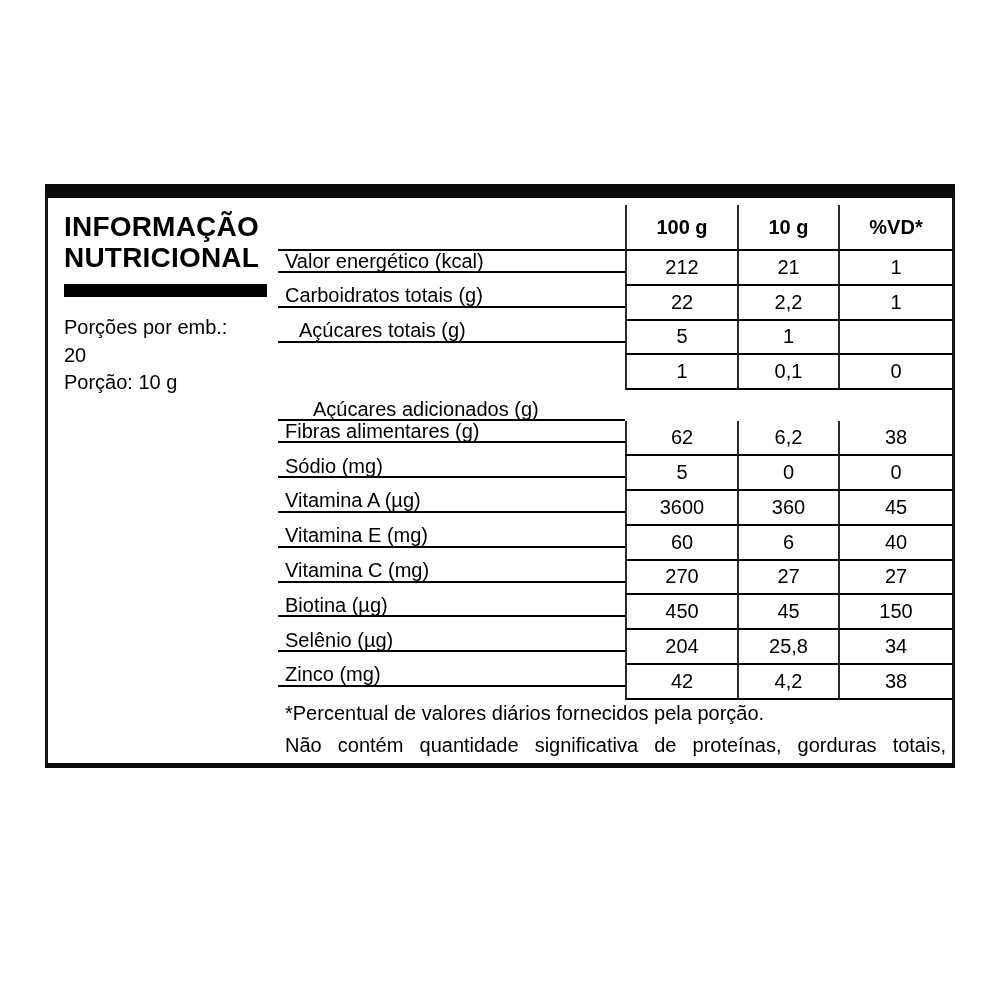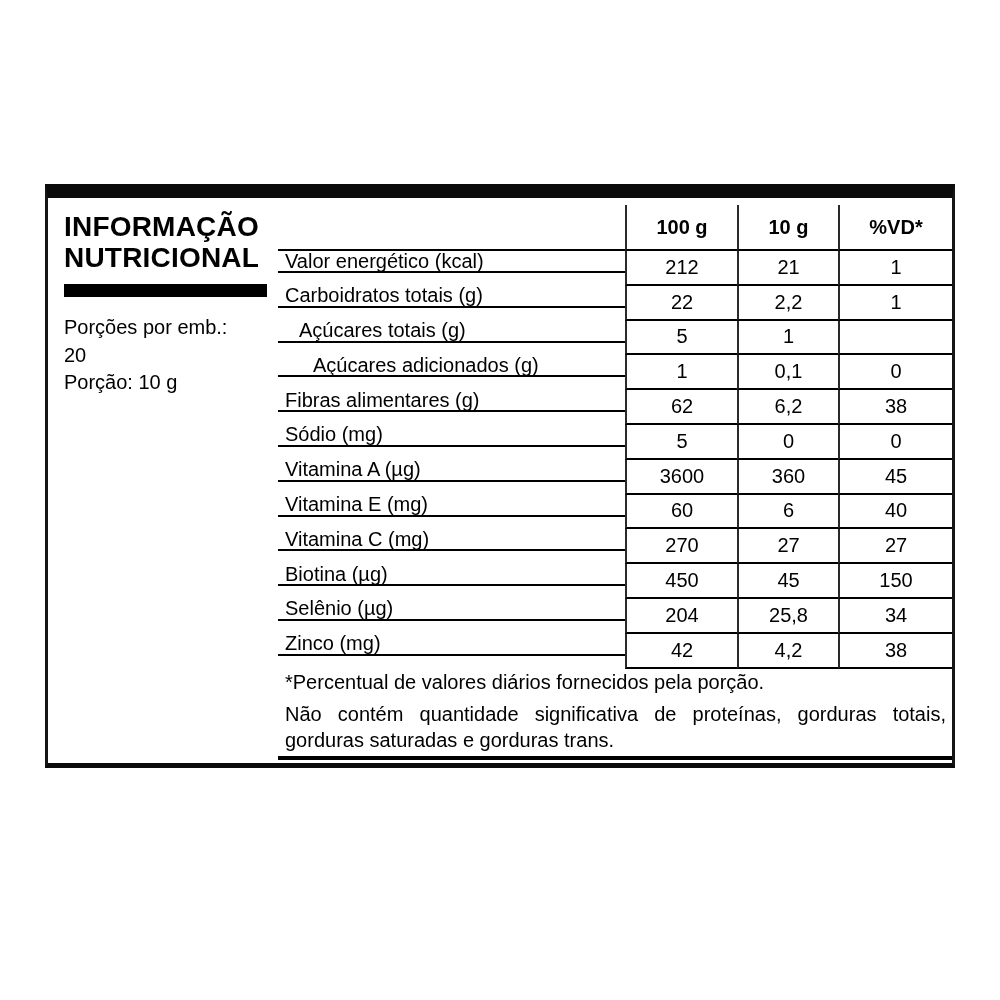--- a/index.html
+++ b/index.html
@@ -75,21 +75,21 @@
     border-bottom: 2px solid #000;
     padding-left: 7px;
   }
   .vcell {
     height: 34.8px;
     border-bottom: 2px solid #000;
     justify-content: center;
   }
   .vline { border-left: 2px solid #2a2a2a; }
   .ind1 { padding-left: 21px; }
-  .ind2 { padding-left: 35px; }
+  .ind2 { padding-left: 35px; margin-top: 44px; }
   .note {
     grid-column: 1 / -1;
     border-bottom: 4px solid #000;
     padding: 4px 6px 3px 7px;
     line-height: 26px;
     text-align: justify;
     text-align-last: left;
     white-space: normal;
     display: block;
   }

